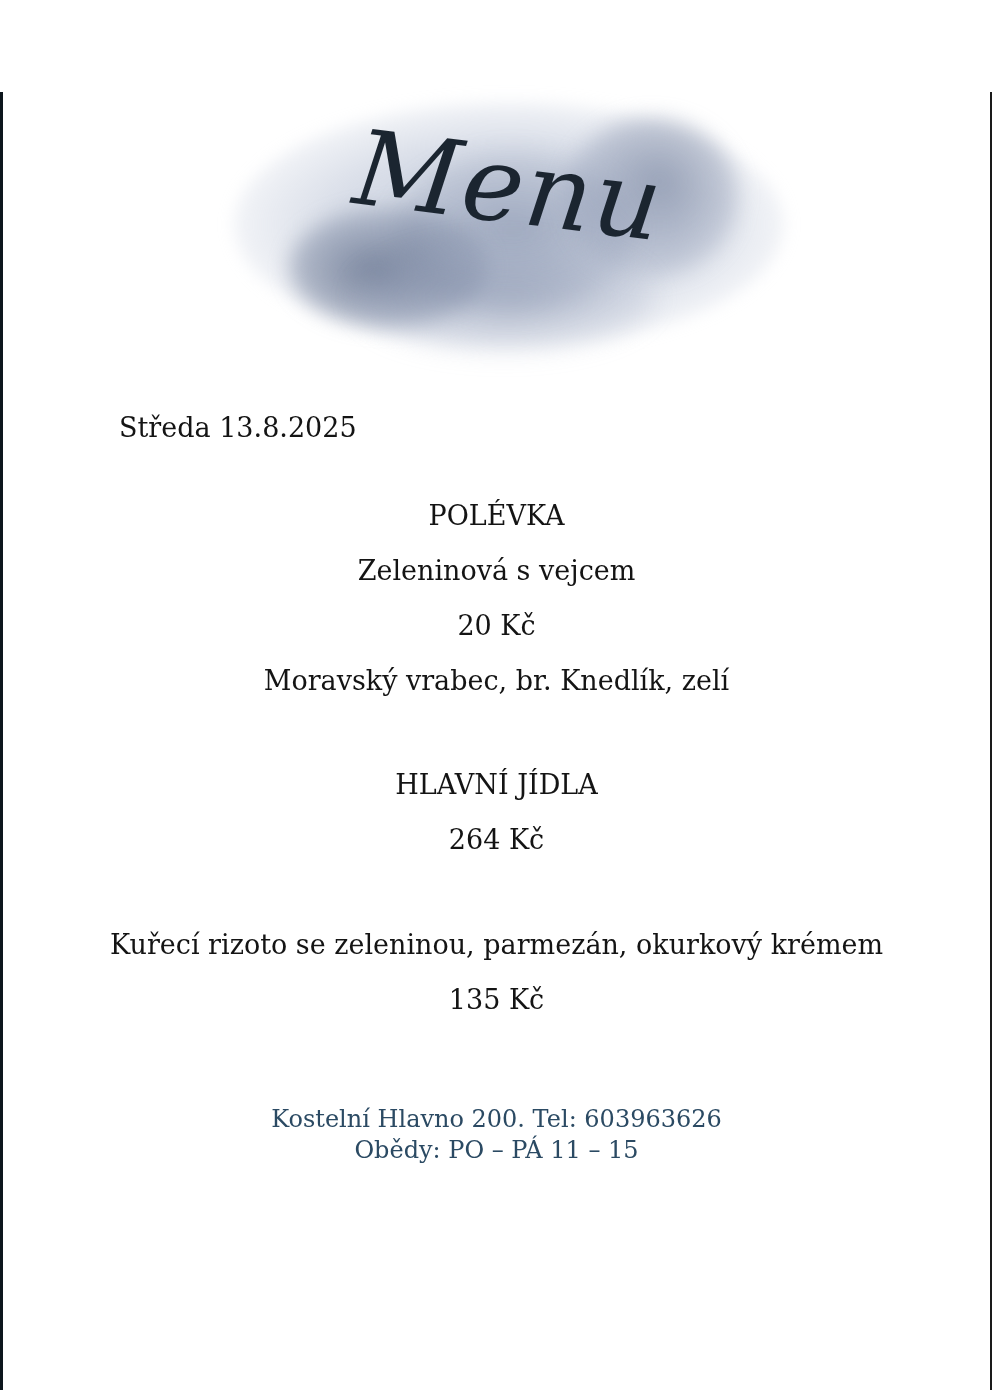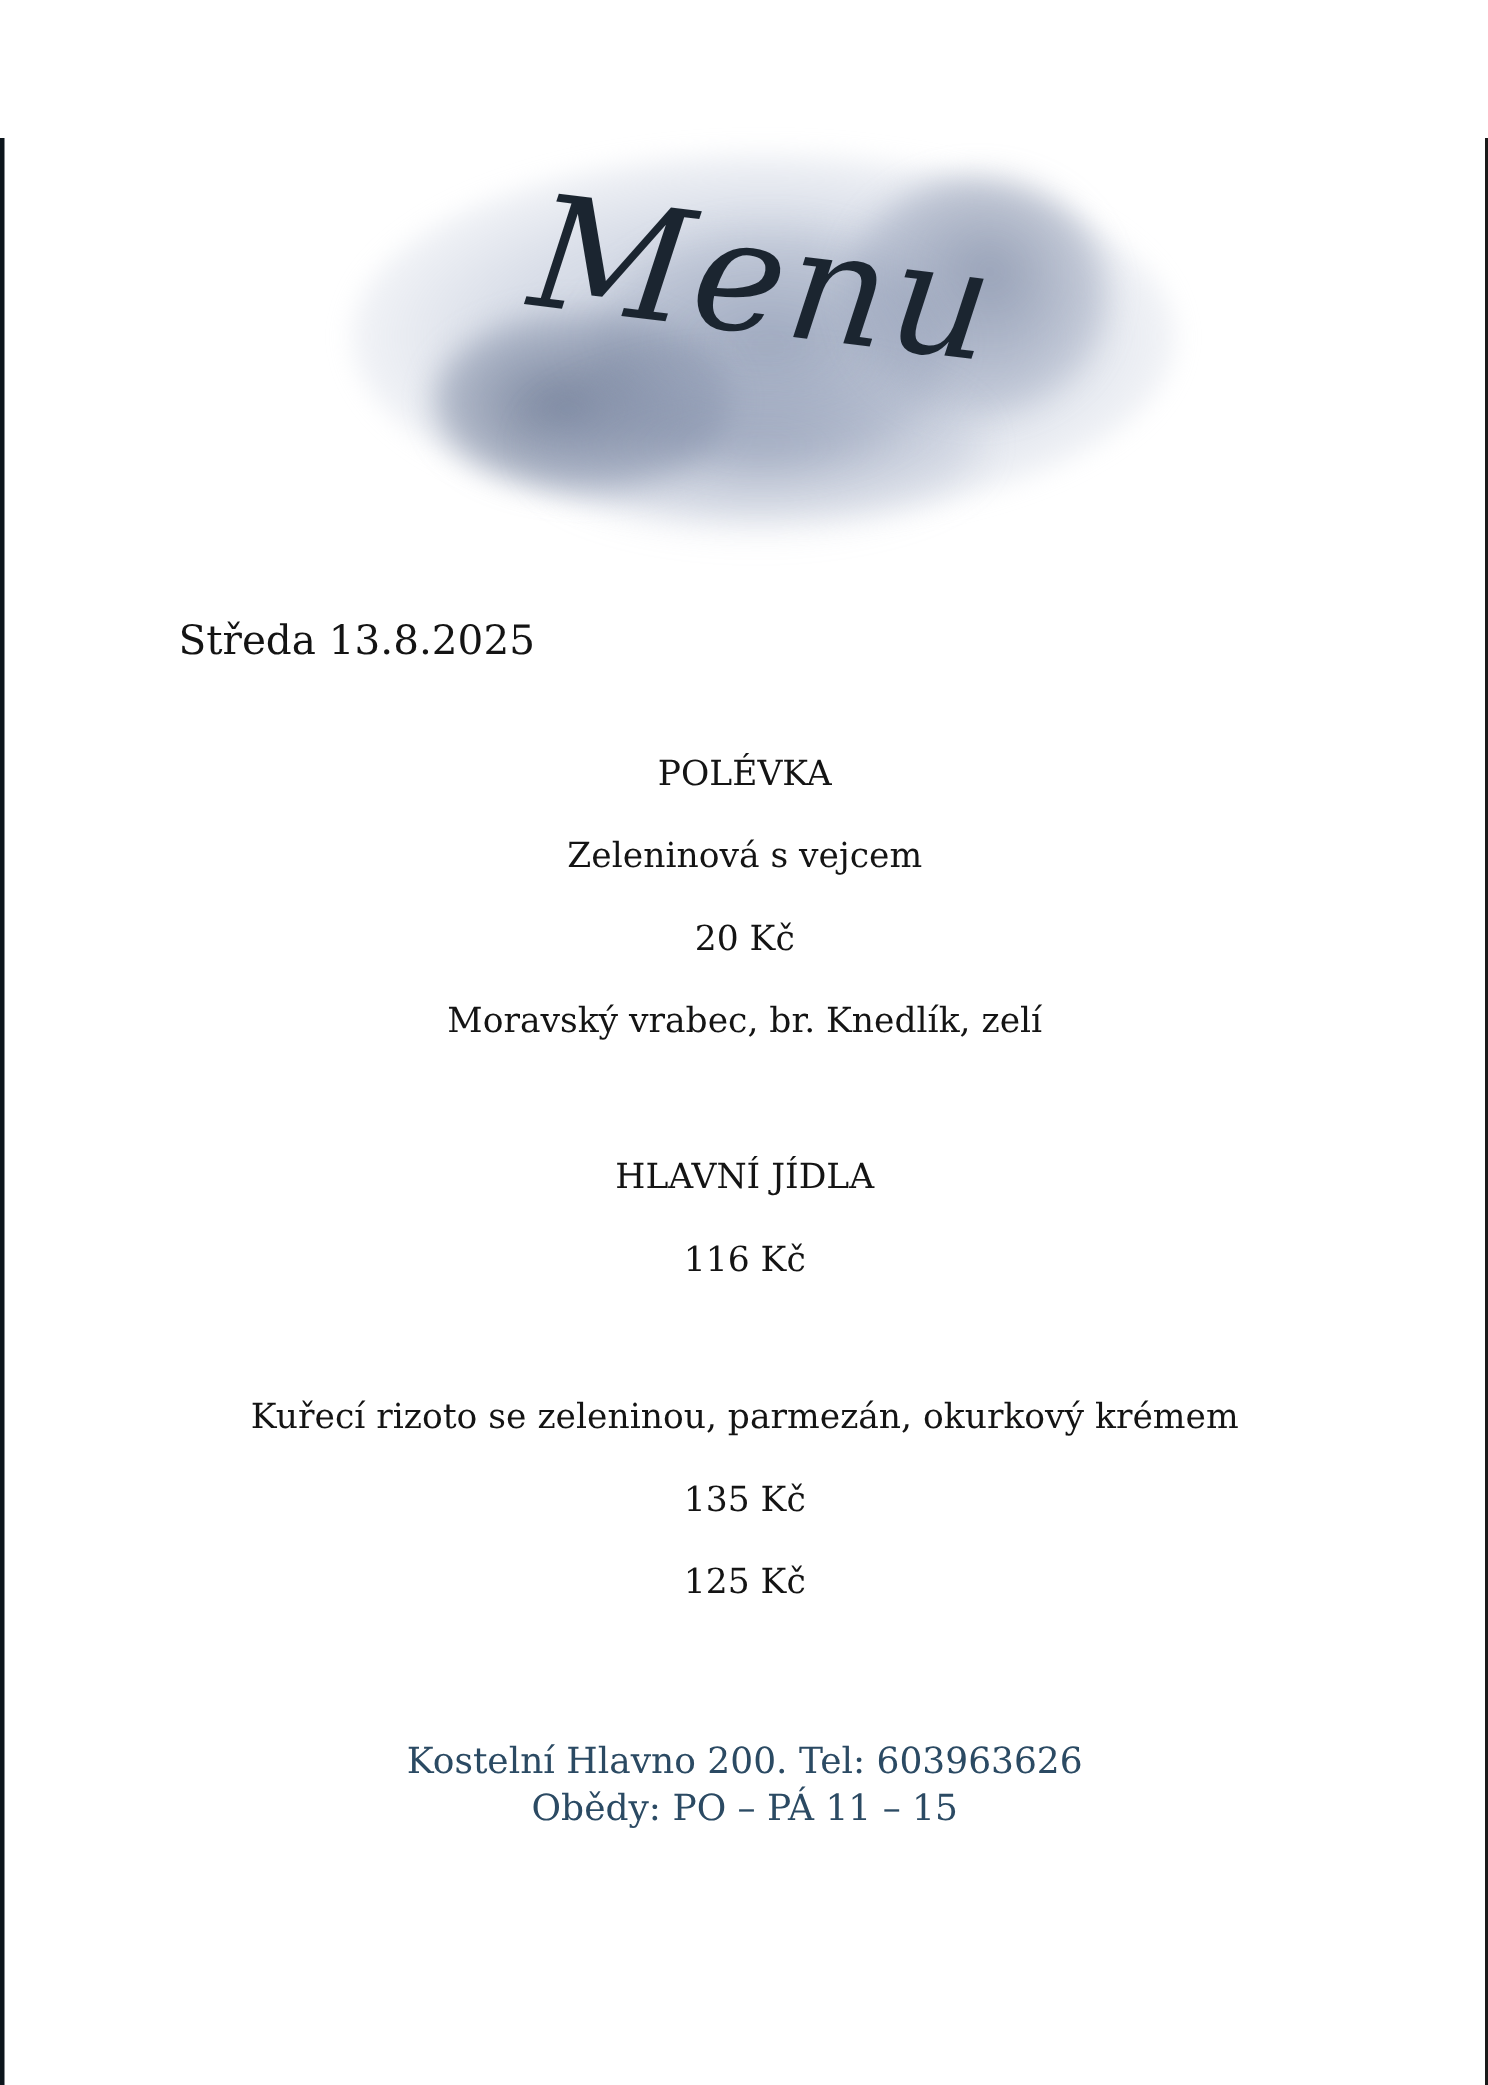--- a/index.html
+++ b/index.html
@@ -72,21 +72,21 @@
   }
   .menu-body {
     display: flex;
     flex-direction: column;
     row-gap: 25px;
     margin-top: 58px;
     text-align: center;
     color: #141414;
   }
   .line {
-    font-size: 23px;
+    font-size: 27px;
     line-height: 30px;
   }
   .gap-before { margin-top: 49px; }
   .gap-before-lg { margin-top: 50px; }
   
   .footer {
     margin-top: 89px;
     text-align: center;
     color: #2b4a63;
     font-size: 24px;
@@ -110,26 +110,25 @@
   <div class="date-line">Středa 13.8.2025</div>
 
   <div class="menu-body">
 
     <div class="line">POLÉVKA</div>
     <div class="line">Zeleninová s vejcem</div>
     <div class="line">20 Kč</div>
 
     <div class="line">Moravský vrabec, br. Knedlík, zelí</div>
     <div class="line gap-before">HLAVNÍ JÍDLA</div>
-    <div class="line">116 Kč</div>
+    <div class="line">264 Kč</div>
 
     <div class="line gap-before-lg">Kuřecí rizoto se zeleninou, parmezán, okurkový krémem</div>
     <div class="line">135 Kč</div>
 
-    <div class="line">125 Kč</div>
 
   </div>
 
   <div class="footer">
     <div>Kostelní Hlavno 200. Tel: 603963626</div>
     <div>Obědy: PO – PÁ 11 – 15</div>
   </div>
 
 </div>
 

